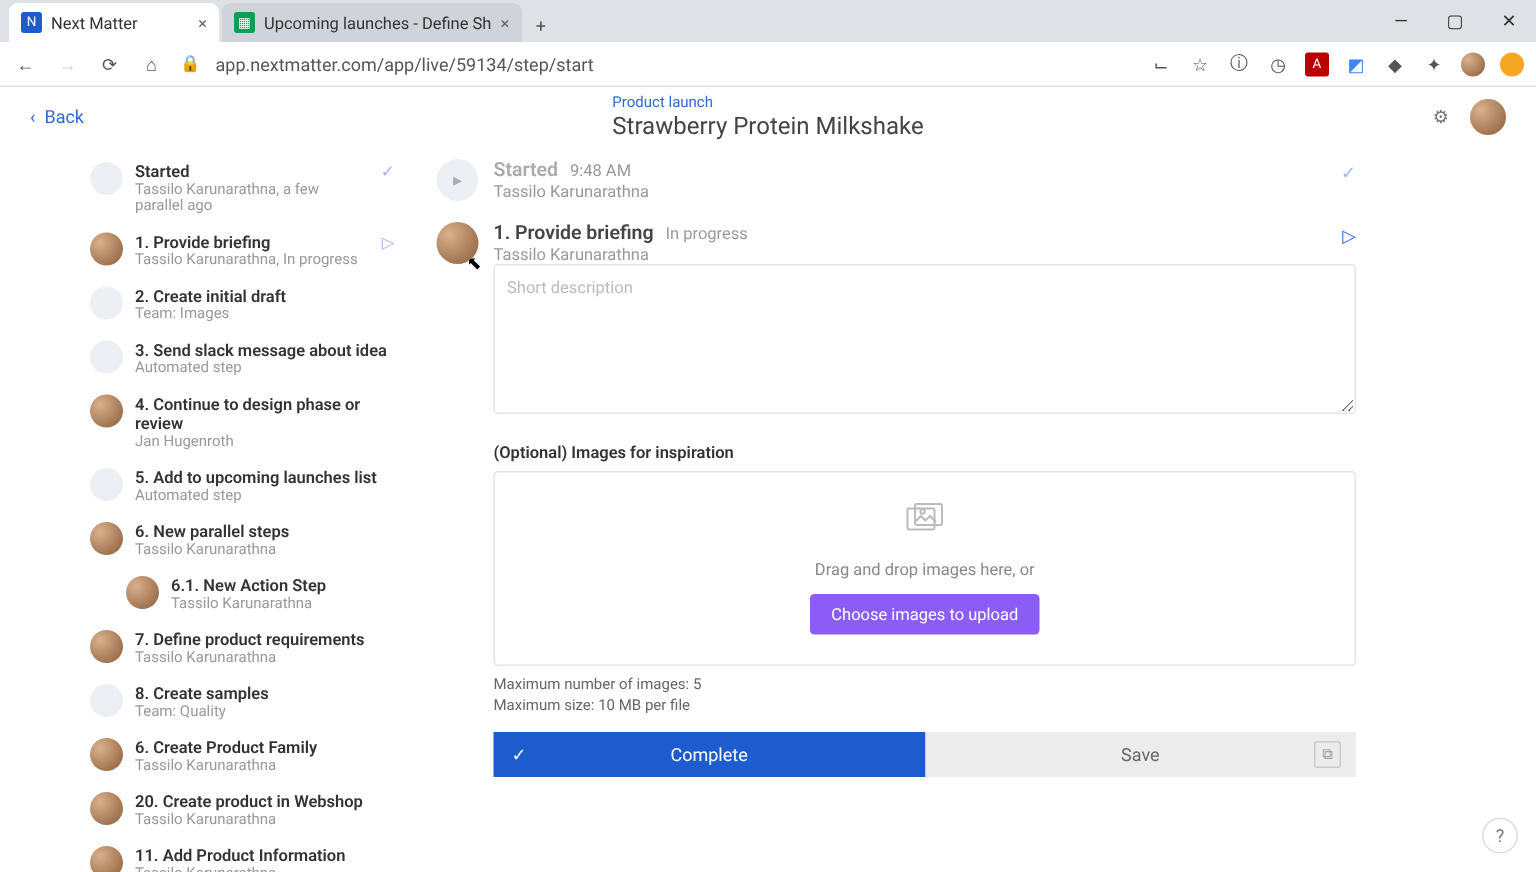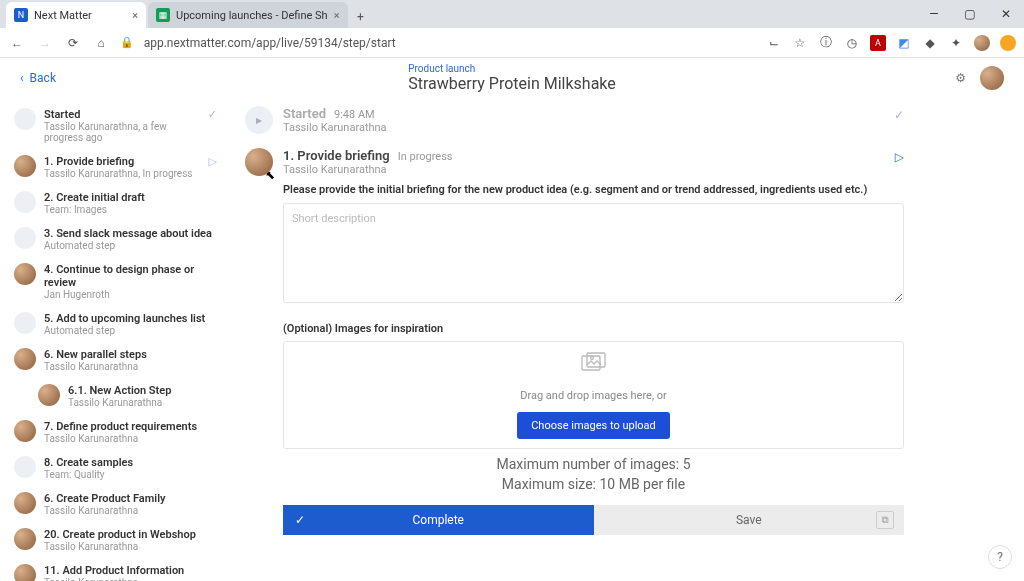--- a/index.html
+++ b/index.html
@@ -26,21 +26,21 @@
 .apphead { height:40px; display:flex; align-items:center; padding:0 20px; position:relative; }
 .back { color:#2a6bd6; font-size:12px; display:flex; align-items:center; gap:6px; cursor:pointer; }
 .centerhead { position:absolute; left:50%; transform:translateX(-50%); text-align:left; }
 .centerhead .proc { color:#2a6bd6; font-size:10px; }
 .centerhead .title { font-size:16px; color:#444; }
 .headright { margin-left:auto; display:flex; align-items:center; gap:14px; }
 .gear { color:#777; cursor:pointer; }
 .avatar { width:24px; height:24px; border-radius:50%; background:radial-gradient(circle at 30% 30%,#d9b08c,#8a5c3a); }
 
 
-.app { display:flex; height:calc(581px - 28px - 30px - 40px); }
+.app { display:flex; height:calc(581px - 28px - 30px - 40px);margin-left:46px; }
 .sidebar { width:225px; overflow-y:auto; padding:4px 4px 20px 10px; }
 .main { flex:1; padding:4px 120px 20px 20px; overflow-y:auto; position:relative; }
 
 
 .step { display:flex; align-items:flex-start; gap:8px; padding:6px 4px; position:relative; }
 .step .ic { width:22px; height:22px; border-radius:50%; background:#eceff4; flex-shrink:0; display:flex; align-items:center; justify-content:center; color:#aab; }
 .step .ic.avatar-ic { background:radial-gradient(circle at 30% 30%,#d9b08c,#8a5c3a); }
 .step .txt { flex:1; }
 .step .ttl { font-size:11px; font-weight:600; color:#333; }
 .step .sub { font-size:10px; color:#999; }
@@ -60,26 +60,26 @@
 .mstep .check { position:absolute; right:0; top:6px; color:#9fb8e4; }
 .mstep .play { position:absolute; right:0; top:6px; color:#2a6bd6; }
 
 .cursor { position:absolute; left:40px; top:70px; font-size:12px; color:#000; pointer-events:none; }
 
 .prompt { font-size:11px; font-weight:600; color:#333; margin:6px 0; line-height:1.4; }
 textarea.desc { width:100%; height:100px; border:1px solid #e2e5ea; border-radius:3px; padding:8px; font-size:11px; color:#333; resize:both; }
 textarea.desc::placeholder { color:#bbb; }
 
 .optlabel { font-size:11px; font-weight:600; margin:16px 0 6px; }
-.dropzone { border:1px solid #e2e5ea; border-radius:3px; height:108px; display:flex; flex-direction:column; align-items:center; justify-content:center; gap:10px; }
+.dropzone { border:1px solid #e2e5ea; border-radius:3px; height:130px; display:flex; flex-direction:column; align-items:center; justify-content:center; gap:10px; }
 .dropzone .imgic { color:#bbb; font-size:22px; }
 .dropzone .dtxt { font-size:11px; color:#888; }
-.choosebtn { background:#1d4ed8; color:#fff; border:none; border-radius:3px; padding:7px 14px; font-size:11px; cursor:pointer; }
-
-.limits { font-size:14px; color:#666; margin-top:6px; line-height:1.4;text-align:center; }
+.choosebtn { background:#8b5cf6; color:#fff; border:none; border-radius:3px; padding:7px 14px; font-size:11px; cursor:pointer; }
+
+.limits { font-size:10px; color:#666; margin-top:6px; line-height:1.4; }
 
 .actions { display:flex; margin-top:10px; }
 .btn-complete { flex:1; background:#1c5ccf; color:#fff; border:none; height:30px; font-size:12px; cursor:pointer; display:flex; align-items:center; justify-content:center; position:relative; }
 .btn-complete .chk { position:absolute; left:12px; }
 .btn-save { flex:1; background:#ececec; color:#666; border:none; height:30px; font-size:12px; cursor:pointer; position:relative; }
 .btn-save .htry { position:absolute; right:10px; top:6px; width:18px; height:18px; border:1px solid #ccc; border-radius:2px; display:flex; align-items:center; justify-content:center; font-size:10px; color:#999; }
 
 .helpfab { position:fixed; right:12px; bottom:12px; width:24px; height:24px; border:1px solid #ddd; border-radius:50%; display:flex; align-items:center; justify-content:center; color:#777; font-size:12px; cursor:pointer; background:#fff; }
 
 ::-webkit-scrollbar{width:0;height:0;}
@@ -142,21 +142,21 @@
   </div>
 </div>
 
 <div class="app">
 
   <div class="sidebar" id="sidebar">
       <div class="step">
         <div class="ic"></div>
         <div class="txt">
           <div class="ttl">Started</div>
-          <div class="sub">Tassilo Karunarathna, a few progress ago</div>
+          <div class="sub">Tassilo Karunarathna, a few parallel ago</div>
         </div>
         <span class="mark">✓</span>
       </div>
       <div class="step">
         <div class="ic avatar-ic"></div>
         <div class="txt">
           <div class="ttl">1. Provide briefing</div>
           <div class="sub">Tassilo Karunarathna, In progress</div>
         </div>
         <span class="mark">▷</span>
@@ -257,21 +257,20 @@
 
     <div class="mstep">
       <div class="ic avatar-ic"></div>
       <div class="body">
         <div class="row1">
           <span class="t">1. Provide briefing</span>
           <span class="meta">In progress</span>
         </div>
         <div class="who">Tassilo Karunarathna</div>
 
-        <div class="prompt">Please provide the initial briefing for the new product idea (e.g. segment and or trend addressed, ingredients used etc.)</div>
         <textarea class="desc" placeholder="Short description" style=""></textarea>
 
         <div class="optlabel">(Optional) Images for inspiration</div>
         <div class="dropzone">
           <div class="imgic">
             <svg width="26" height="22" viewBox="0 0 26 22" fill="none" stroke="#bbb" stroke-width="1.3">
               <rect x="1" y="4" width="18" height="14" rx="1"></rect>
                 <rect x="6" y="1" width="18" height="14" rx="1"></rect>
               <circle cx="11" cy="6" r="1.5"></circle>
                 <path d="M6 13 l4 -4 l3 3 l3 -3 l4 4"></path>

